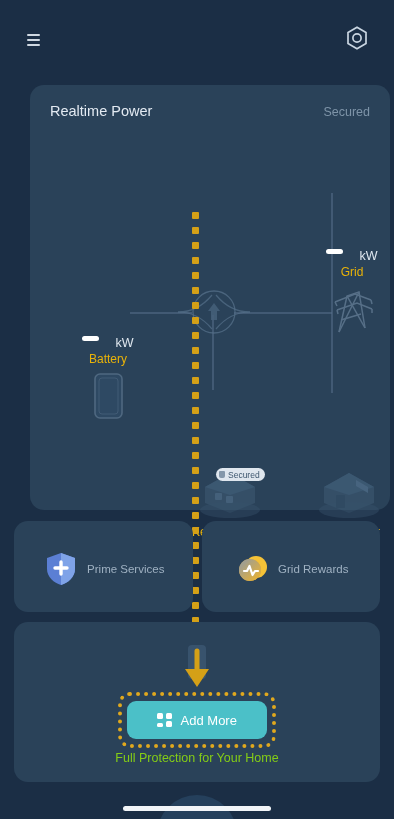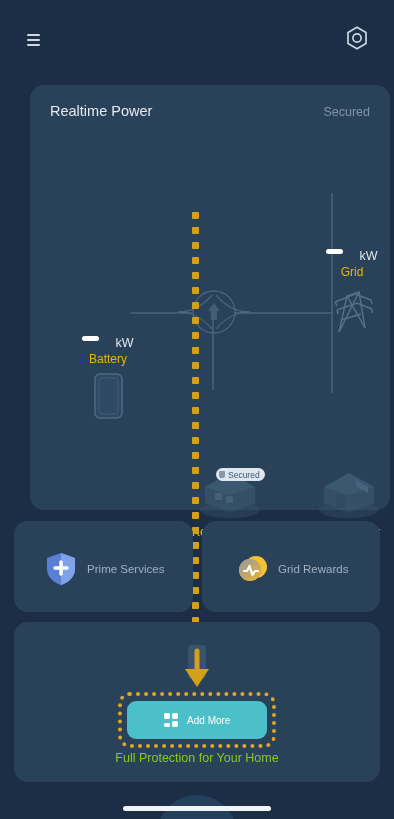--- a/index.html
+++ b/index.html
@@ -96,21 +96,21 @@
   .dotted-ring {
     position:absolute; left:118px; top:692px; width:158px; height:56px;
     border:4px dotted #e0a81e; border-radius:12px;
   }
   .add-more-btn {
     position:absolute; left:127px; top:701px; width:140px; height:38px;
     background:#4bc0c8; border-radius:9px;
     display:flex; align-items:center; justify-content:center; gap:9px;
     border:none; cursor:pointer;
   }
-  .add-more-label { font-size:10px; color:#ffffff; }
+  .add-more-label { font-size:13px; color:#ffffff; }
   .grid4 { display:grid; grid-template-columns:6px 6px; grid-template-rows:6px 6px;
            gap:2.5px; }
   .grid4 i { display:block; background:#fff; border-radius:1.5px; }
   .grid4 i:nth-child(3){ height:4px; align-self:end; }
   .protect-text {
     position:absolute; left:0; top:751px; width:394px; text-align:center;
     font-size:12.5px; color:#84cc16;
   }
 
   

